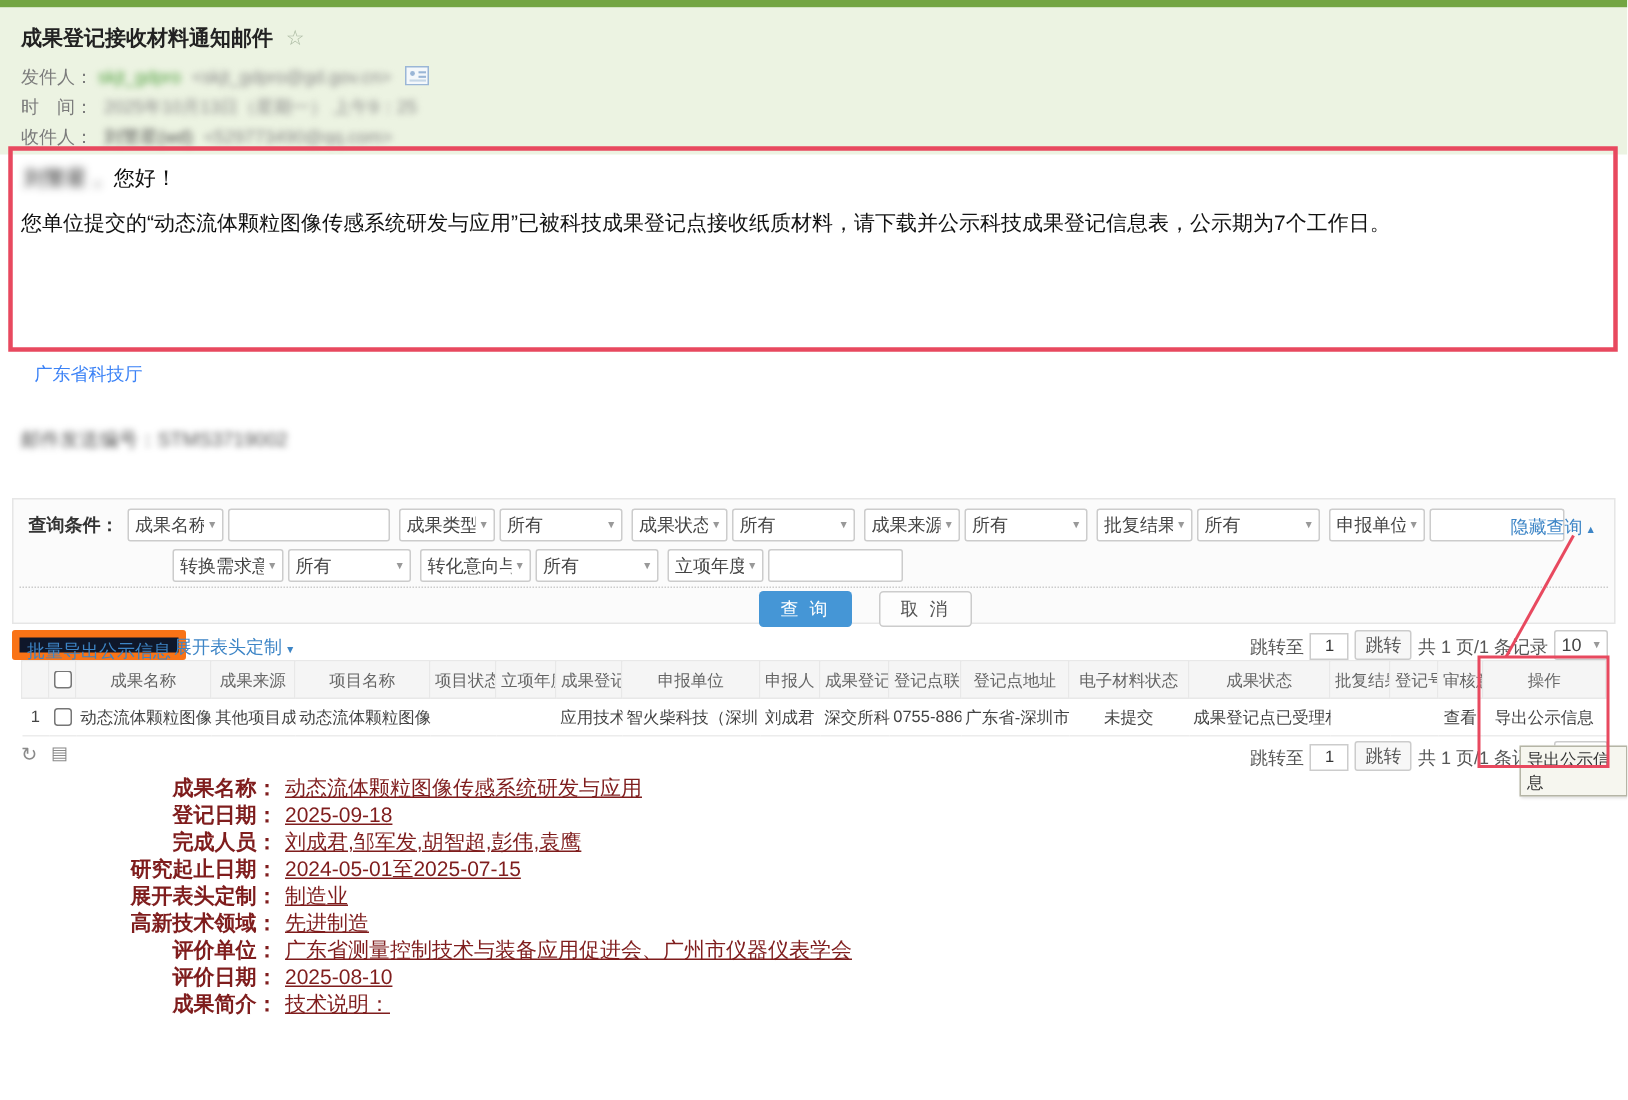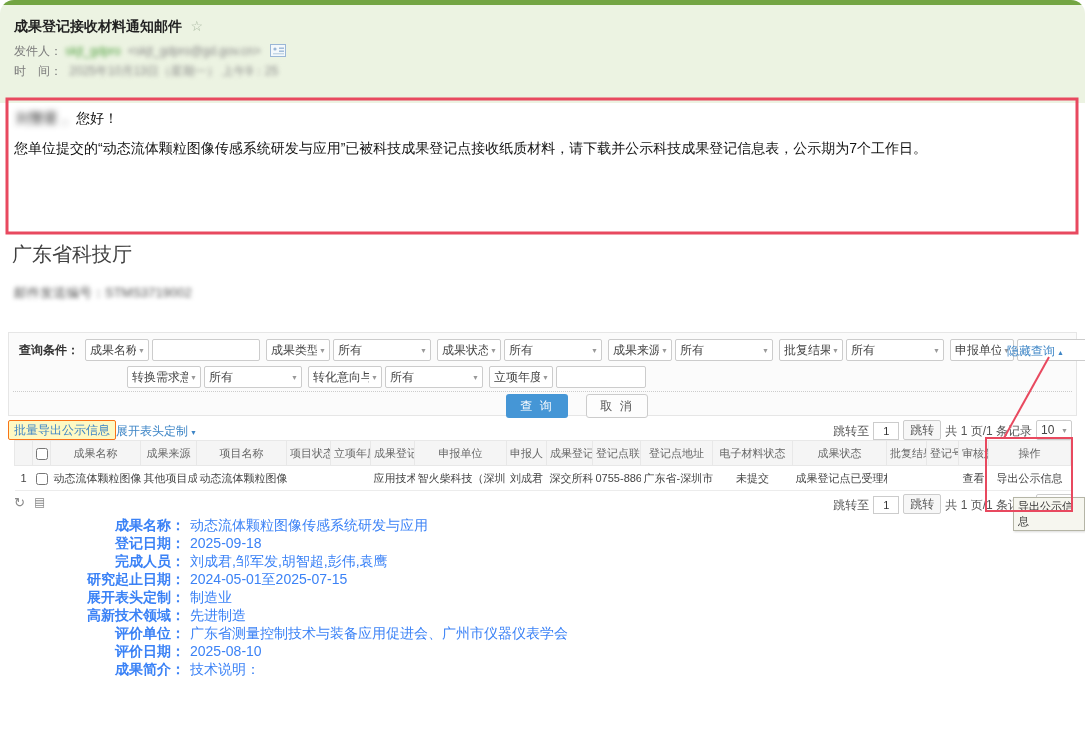--- a/index.html
+++ b/index.html
@@ -1,64 +1,64 @@
 <!DOCTYPE html>
 <html><head>
 <meta charset="utf-8">
 <style>
   * { margin:0; padding:0; box-sizing:border-box; }
   html,body { background:#fff; }
   body { font-family:"Liberation Sans","DejaVu Sans",sans-serif; }
-  #canvas { position:relative; width:1085px; height:733px; background:#fff; overflow:hidden;border-radius:14px; }
+  #canvas { position:relative; width:1085px; height:733px; background:#fff; overflow:hidden; }
 
   
   .mail-strip { position:absolute; left:0; top:0; width:1085px; height:5px; background:#73a543; }
   .mail-head { position:absolute; left:0; top:5px; width:1085px; height:98px; background:#ecf3e2; }
   .mail-title-row { position:absolute; left:14px; top:12px; }
   .mail-title { font-size:14px; font-weight:700; color:#222; }
   .mail-star { font-size:14px; color:#a9b8a0; margin-left:4px; cursor:pointer; }
   .mail-meta { position:absolute; left:14px; height:18px; font-size:12px; color:#7b7b7b; white-space:nowrap; }
   .meta-label { color:#7b7b7b; }
   .blur { filter:blur(2.2px); }
   .blur-strong { filter:blur(3px); }
   .green-name { color:#56a345; }
   .meta-addr { color:#8a8a8a; margin-left:4px; }
   .card-icon { display:inline-block; vertical-align:-2px; margin-left:6px; }
 
   
   .greeting { position:absolute; left:16px; top:110px; font-size:14px; color:#111; }
   .mail-body { position:absolute; left:14px; top:138px; width:1056px; font-size:14px; color:#111; line-height:21px; }
-  .signature { position:absolute; left:12px; top:241px; font-size:20px; color:#404040; }
+  .signature { position:absolute; left:23px; top:241px; font-size:12px; color:#3b82f6; }
   .mailno { position:absolute; left:14px; top:284px; font-size:13px; color:#555; }
 
   
   .query-box { position:absolute; left:8px; top:332px; width:1069px; height:84px; background:#fbfbfb; border:1px solid #e6e6e6; }
   .q-row { position:absolute; display:flex; align-items:center; white-space:nowrap; }
   .q-row1 { top:6px; left:10px; }
-  .q-row2 { top:33px; left:118px; }
+  .q-row2 { top:33px; left:106px; }
   .q-label { font-size:12px; font-weight:700; color:#333; margin-right:6px; }
   .grp { display:flex; align-items:center; gap:3px; margin-right:6px; }
   .dd { display:inline-flex; align-items:center; justify-content:space-between; height:22px; background:#fff; border:1px solid #ccc; border-radius:2px; padding:0 3px 0 4px; font-size:12px; color:#444; cursor:pointer; overflow:hidden; }
   .dd-text { overflow:hidden; white-space:nowrap; }
   .dd-caret { font-size:7px; color:#999; margin-left:2px; flex:0 0 auto; }
-  .ddl { width:64px; } .ddl2 { width:74px; } .ddv { width:98px;align-items:center; }
+  .ddl { width:64px; } .ddl2 { width:74px; } .ddv { width:82px;align-items:center; }
   .txt { height:22px; border:1px solid #ccc; border-radius:2px; background:#fff; font-size:12px; padding:0 4px; color:#333; }
   .ti1 { width:108px; } .ti2 { width:90px; } .ti3 { width:100px; padding-right:28px; } .ti4 { width:90px; }
   .input-wrap { position:relative; display:inline-block; }
   .in-icon { position:absolute; top:4px; font-size:11px; color:#aaa; cursor:pointer; line-height:14px; }
   .ic-x { right:16px; } .ic-pick { right:3px; font-size:10px; }
   .hide-link { position:absolute; right:12px; top:10px; font-size:12px; color:#3d85c6; cursor:pointer; text-decoration:none; }
   .tri { font-size:7px; margin-left:2px; }
   .q-sep { position:absolute; left:4px; right:4px; top:58px; border-top:1px dotted #ccc; }
   .q-btns { position:absolute; top:61px; left:0; width:100%; }
   .btn-primary { position:absolute; left:497px; width:62px; height:24px; background:#4596d6; color:#fff; font-size:12px; text-align:center; line-height:24px; border-radius:3px; cursor:pointer; letter-spacing:2px; }
   .btn-plain { position:absolute; left:577px; width:62px; height:24px; background:#fdfdfd; color:#555; border:1px solid #ccc; font-size:12px; text-align:center; line-height:22px; border-radius:3px; cursor:pointer; letter-spacing:2px; }
 
   
-  .batch-btn { position:absolute; left:8px; top:420px; height:20px; line-height:18px; padding:0 5px; border:1px solid #f97316; color:#3d85c6; background:#fef9c3; font-size:12px; border-radius:2px; cursor:pointer; }
+  .batch-btn { position:absolute; left:8px; top:420px; height:20px; line-height:18px; padding:0 5px; border:5px solid #f97316; color:#3d85c6; background:#0f172a; font-size:12px; border-radius:2px; cursor:pointer; }
   .head-custom { position:absolute; left:116px; top:423px; font-size:12px; color:#3d85c6; cursor:pointer; text-decoration:none; }
 
   
   .pager { position:absolute; display:flex; align-items:flex-end; gap:4px; font-size:12px; color:#555; white-space:nowrap; }
   .pager-top { right:13px; top:420px; }
   .pager-bottom { right:13px; top:494px; }
   .pg-input { width:26px; height:18px; border:1px solid #ccc; text-align:center; font-size:11px; color:#333; }
   .pg-btn { height:20px; line-height:18px; padding:0 6px; border:1px solid #ccc; background:#f7f7f7; border-radius:2px; cursor:pointer; color:#555; }
   .w34 { width:36px; height:20px; }
 
@@ -70,21 +70,21 @@
   .lnk { color:#3d85c6; cursor:pointer; }
   .cb { width:12px; height:12px; cursor:pointer; vertical-align:middle; }
 
   
   .icon-refresh { position:absolute; left:14px; top:495px; font-size:13px; color:#8a8a8a; cursor:pointer; }
   .icon-export { position:absolute; left:34px; top:495px; font-size:12px; color:#8a8a8a; cursor:pointer; }
   .tooltip { position:absolute; left:1013px; top:497px; padding:1px 4px; font-size:11px; color:#333; background:#f6f6ef; border:1px solid #b5b5a6; box-shadow:1px 1px 2px rgba(0,0,0,.15); z-index:60; }
 
   
   .details { position:absolute; left:0; top:516px; width:860px; }
-  .d-row { line-height:18px; font-size:14px; color:#3b82f6; white-space:nowrap; }
+  .d-row { line-height:18px; font-size:14px; color:#7f1d1d; white-space:nowrap;text-decoration:underline; }
   .d-label { display:inline-block; width:185px; text-align:right; font-weight:700; }
   .d-value { margin-left:5px; font-weight:400; }
 
   
   .anno { position:absolute; left:0; top:0; z-index:70; pointer-events:none; }
 </style>
 </head>
 <body>
 
 <div id="canvas">
@@ -105,20 +105,25 @@
       <span class="meta-addr blur">&lt;skjt_gdpro@gd.gov.cn&gt;</span>
       <span class="card-icon">
         <svg width="16" height="13" viewBox="0 0 16 13">
             <rect x="0.5" y="0.5" width="15" height="12" fill="#f4f8fb" stroke="#9ab6d6"></rect>
             <circle cx="5" cy="5" r="1.6" fill="#9ab6d6"></circle>
             <rect x="9" y="3.5" width="5" height="1.4" fill="#9ab6d6"></rect>
             <rect x="9" y="6.5" width="5" height="1.4" fill="#9ab6d6"></rect>
             <rect x="3" y="9" width="11" height="1.4" fill="#c4d6e6"></rect>
           </svg>
       </span>
+    </div>
+    <div class="mail-meta" style="top:78px;">
+      <span class="meta-label">收件人：</span>
+      <span class="meta-addr blur" style="color:#555;">刘警星(wd)</span>
+      <span class="meta-addr blur">&lt;529773490@qq.com&gt;</span>
     </div>
   </div>
 
   <div class="greeting">
     <span class="blur-strong">刘警星，</span>
     <span>您好！</span>
   </div>
   <div class="mail-body">您单位提交的“动态流体颗粒图像传感系统研发与应用”已被科技成果登记点接收纸质材料，请下载并公示科技成果登记信息表，公示期为7个工作日。</div>
   <div class="signature">广东省科技厅</div>
   <div class="mailno blur">邮件发送编号：STMS3719002</div>

